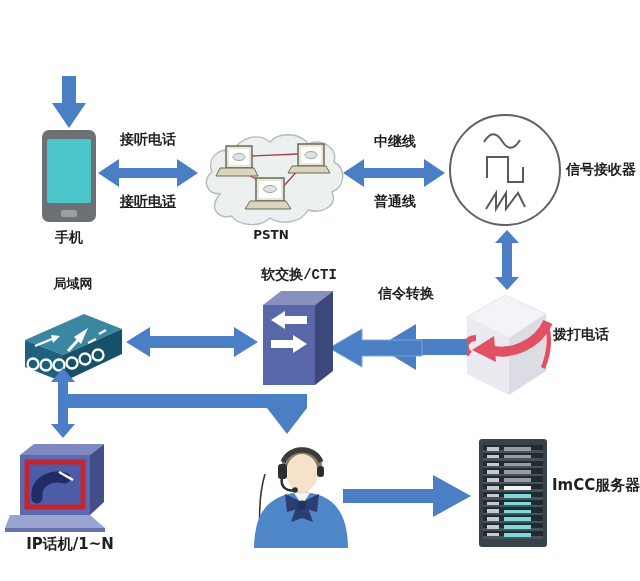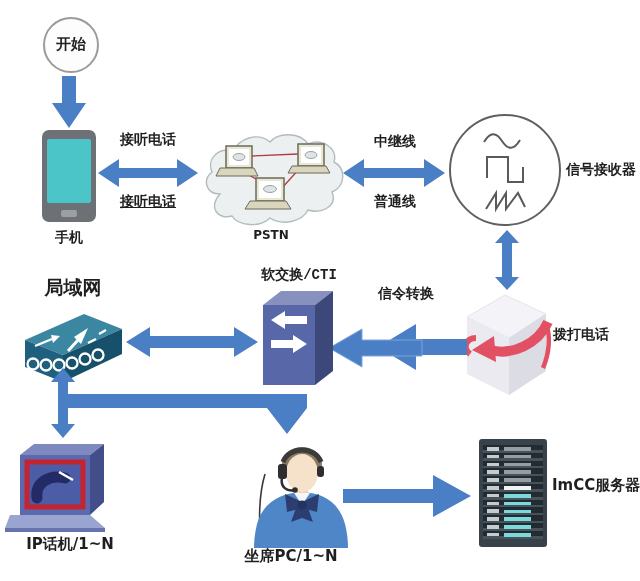--- a/index.html
+++ b/index.html
@@ -23,23 +23,20 @@
             background:repeating-linear-gradient(180deg,#969da2 0 3.5px,rgba(0,0,0,0) 3.5px 7.8px);}
   .srv-bars-white{position:absolute;left:25px;top:47px;width:27px;height:4px;background:#eef2f3;}
   .srv-bars-teal{position:absolute;left:25px;top:55px;width:27px;height:44px;
             background:repeating-linear-gradient(180deg,#7bd8db 0 3.5px,rgba(0,0,0,0) 3.5px 7.8px);}
 </style>
 </head>
 <body>
 
 <div class="canvas">
 
-  <div class="node-circle" style="left:43px;top:17px;width:52px;height:52px;">
-    <span class="lbl" style="position:static;font-size:15px;">开始</span>
-  </div>
 
   <svg class="arr" style="left:51px;top:75px;" width="36" height="54">
     <polygon points="11,1 25,1 25,28 35,28 18,53 1,28 11,28" fill="#4a7ec5"></polygon>
   </svg>
 
   <div class="phone">
     <div class="scr"></div>
     <div class="home"></div>
   </div>
   <div class="lbl" style="left:39px;top:229px;width:60px;font-size:14px;">手机</div>
@@ -119,21 +116,21 @@
 
   <div class="lbl" style="left:254px;top:267px;width:90px;font-family:Liberation Mono, monospace;">软交换/CTI</div>
   <svg class="arr" style="left:258px;top:286px;" width="80" height="104" viewBox="0 0 80 104">
     <polygon points="5,19 23,5 75,5 57,19" fill="#8790bf"></polygon>
     <polygon points="57,19 75,5 75,85 57,99" fill="#3c4879"></polygon>
     <rect x="5" y="19" width="52" height="80" fill="#5767a8"></rect>
     <polygon points="13,34 27,25 27,30 49,30 49,38 27,38 27,43" fill="#ffffff"></polygon>
     <polygon points="49,58 35,49 35,54 13,54 13,62 35,62 35,67" fill="#ffffff"></polygon>
   </svg>
 
-  <div class="lbl" style="left:40px;top:277px;width:66px;font-size:19px;">局域网</div>
+  <div class="lbl" style="left:40px;top:277px;width:66px;font-size:13px;">局域网</div>
   <svg class="arr" style="left:20px;top:303px;" width="106" height="86" viewBox="0 0 106 86">
     <polygon points="5,37 64,11 102,26 43,52" fill="#3b87a2"></polygon>
     <polygon points="5,37 43,52 43,79 5,64" fill="#1e607e"></polygon>
     <polygon points="43,52 102,26 102,51 43,79" fill="#16506b"></polygon>
     <circle cx="13" cy="61" r="5.5" fill="none" stroke="#ffffff" stroke-width="2.3"></circle>
     <circle cx="26" cy="62" r="5.5" fill="none" stroke="#ffffff" stroke-width="2.3"></circle>
     <circle cx="39" cy="62" r="5.5" fill="none" stroke="#ffffff" stroke-width="2.3"></circle>
     <circle cx="52" cy="60" r="5.5" fill="none" stroke="#ffffff" stroke-width="2.3"></circle>
     <circle cx="65" cy="56" r="5.5" fill="none" stroke="#ffffff" stroke-width="2.3"></circle>
     <circle cx="78" cy="52" r="5.5" fill="none" stroke="#ffffff" stroke-width="2.3"></circle>
@@ -186,21 +183,20 @@
       <circle cx="50" cy="48" r="2.8" fill="#2e2e2e"></circle>
     </g>
     <polygon points="49,51 57,63 65,51" fill="#f4f6f8"></polygon>
     <g>
       <polygon points="57,60 40,52 42,70 57,66" fill="#2c3e71"></polygon>
       <polygon points="57,60 74,52 72,70 57,66" fill="#2c3e71"></polygon>
       <polygon points="51,66 63,66 68,80 57,76 46,80" fill="#2c3e71"></polygon>
       <circle cx="57" cy="63" r="4.5" fill="#23345e"></circle>
     </g>
   </svg>
-  <div class="lbl" style="left:238px;top:548px;width:106px;font-size:15px;">坐席PC/1~N</div>
 
   <svg class="arr" style="left:343px;top:470px;" width="130" height="52">
     <polygon points="0,19 90,19 90,5 128,26 90,47 90,33 0,33" fill="#4a7ec5"></polygon>
   </svg>
 
   <div class="server">
     <div class="srv-slots"></div>
     <div class="srv-tabs"></div>
     <div class="srv-bars-top"></div>
     <div class="srv-bars-white"></div>

